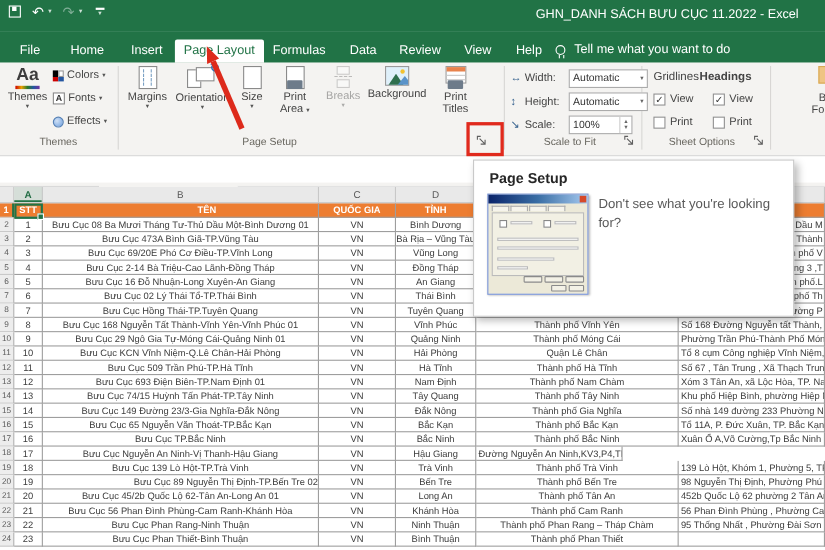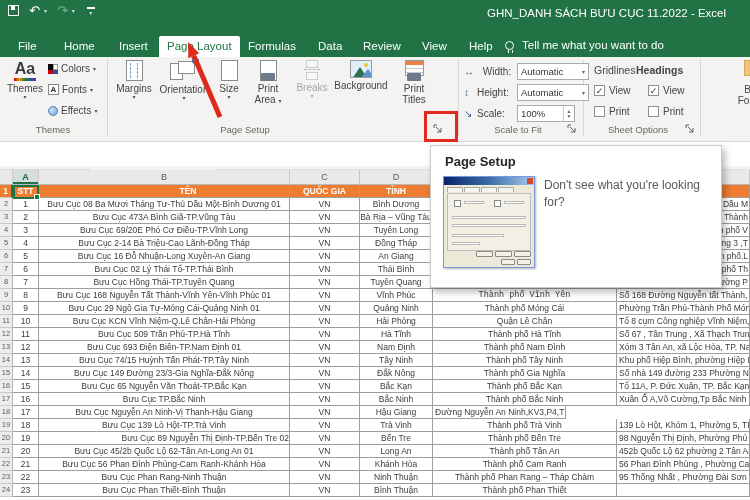--- a/index.html
+++ b/index.html
@@ -253,21 +253,21 @@
     <div class="grp-label" style="left:200px; width:90px;">Page Setup</div>
     <div class="launcher" style="left:432px; top:64px;">
       <svg width="12" height="12">
           <path d="M2 5 V2 H5" stroke="#5f5f5f" fill="none"></path>
           <path d="M4 4 L9 9 M9 5 V9 H5" stroke="#5f5f5f" fill="none"></path>
         </svg>
     </div>
 
     <div class="fitrow" style="left:464px; top:6px;">
       <span class="fit-ic">↔</span>
-      <span style="width:40px;text-align:center;">Width:</span>
+      <span style="width:40px;">Width:</span>
       <span class="ddl" style="width:72px;">
           <span>Automatic</span>
           <span class="caret">▾</span>
         </span>
     </div>
     <div class="fitrow" style="left:464px; top:27px;">
       <span class="fit-ic">↕</span>
       <span style="width:40px;">Height:</span>
       <span class="ddl" style="width:72px;">
           <span>Automatic</span>
@@ -373,21 +373,21 @@
           <div class="gc" style="width: 70px;">VN</div>
           <div class="gc" style="width: 73px;">Bà Rịa – Vũng Tàu</div>
           <div class="gc" style="width: 184px;"></div>
           <div class="gc frag" style="width: 133px;">ất, Thành</div>
         </div>
         <div class="gr">
           <div class="gc rowh" style="width: 13px;">4</div>
           <div class="gc" style="width: 26px;">3</div>
           <div class="gc" style="width: 251px;">Bưu Cục 69/20E Phó Cơ Điều-TP.Vĩnh Long</div>
           <div class="gc" style="width: 70px;">VN</div>
-          <div class="gc" style="width: 73px;">Tuyên Long</div>
+          <div class="gc" style="width: 73px;">Vũng Long</div>
           <div class="gc" style="width: 184px;"></div>
           <div class="gc frag" style="width: 133px;">ành phố V</div>
         </div>
         <div class="gr">
           <div class="gc rowh" style="width: 13px;">5</div>
           <div class="gc" style="width: 26px;">4</div>
           <div class="gc" style="width: 251px;">Bưu Cục 2-14 Bà Triệu-Cao Lãnh-Đồng Tháp</div>
           <div class="gc" style="width: 70px;">VN</div>
           <div class="gc" style="width: 73px;">Đồng Tháp</div>
           <div class="gc" style="width: 184px;"></div>
@@ -419,21 +419,21 @@
           <div class="gc" style="width: 73px;">Tuyên Quang</div>
           <div class="gc" style="width: 184px;">Thành phố Tuyên Quang</div>
           <div class="gc frag" style="width: 133px;">phường P</div>
         </div>
         <div class="gr">
           <div class="gc rowh" style="width: 13px;">9</div>
           <div class="gc" style="width: 26px;">8</div>
           <div class="gc" style="width: 251px;">Bưu Cục 168 Nguyễn Tất Thành-Vĩnh Yên-Vĩnh Phúc 01</div>
           <div class="gc" style="width: 70px;">VN</div>
           <div class="gc" style="width: 73px;">Vĩnh Phúc</div>
-          <div class="gc" style="width: 184px; font-family: Liberation Mono, monospace;">Thành phố Vĩnh Yên</div>
+          <div class="gc" style="width: 184px;">Thành phố Vĩnh Yên</div>
           <div class="gc left" style="width: 133px;">Số 168 Đường Nguyễn tất Thành, Khu Hành</div>
         </div>
         <div class="gr">
           <div class="gc rowh" style="width: 13px;">10</div>
           <div class="gc" style="width: 26px;">9</div>
           <div class="gc" style="width: 251px;">Bưu Cục 29 Ngô Gia Tự-Móng Cái-Quảng Ninh 01</div>
           <div class="gc" style="width: 70px;">VN</div>
           <div class="gc" style="width: 73px;">Quảng Ninh</div>
           <div class="gc" style="width: 184px;">Thành phố Móng Cái</div>
           <div class="gc left" style="width: 133px;">Phường Trần Phú-Thành Phố Móng Cái-Tỉn</div>
@@ -455,29 +455,29 @@
           <div class="gc" style="width: 73px;">Hà Tĩnh</div>
           <div class="gc" style="width: 184px;">Thành phố Hà Tĩnh</div>
           <div class="gc left" style="width: 133px;">Số 67 , Tân Trung , Xã Thạch Trung , Thành</div>
         </div>
         <div class="gr">
           <div class="gc rowh" style="width: 13px;">13</div>
           <div class="gc" style="width: 26px;">12</div>
           <div class="gc" style="width: 251px;">Bưu Cục 693 Điện Biên-TP.Nam Định 01</div>
           <div class="gc" style="width: 70px;">VN</div>
           <div class="gc" style="width: 73px;">Nam Định</div>
-          <div class="gc" style="width: 184px;">Thành phố Nam Đình</div>
+          <div class="gc" style="width: 184px;">Thành phố Nam Chàm</div>
           <div class="gc left" style="width: 133px;">Xóm 3 Tân An, xã Lộc Hòa, TP. Nam Định, T</div>
         </div>
         <div class="gr">
           <div class="gc rowh" style="width: 13px;">14</div>
           <div class="gc" style="width: 26px;">13</div>
           <div class="gc" style="width: 251px;">Bưu Cục 74/15 Huỳnh Tấn Phát-TP.Tây Ninh</div>
           <div class="gc" style="width: 70px;">VN</div>
-          <div class="gc" style="width: 73px;">Tây Ninh</div>
+          <div class="gc" style="width: 73px;">Tây Quang</div>
           <div class="gc" style="width: 184px;">Thành phố Tây Ninh</div>
           <div class="gc left" style="width: 133px;">Khu phố Hiệp Bình, phường Hiệp Ninh, TP.T</div>
         </div>
         <div class="gr">
           <div class="gc rowh" style="width: 13px;">15</div>
           <div class="gc" style="width: 26px;">14</div>
           <div class="gc" style="width: 251px;">Bưu Cục 149 Đường 23/3-Gia Nghĩa-Đắk Nông</div>
           <div class="gc" style="width: 70px;">VN</div>
           <div class="gc" style="width: 73px;">Đắk Nông</div>
           <div class="gc" style="width: 184px;">Thành phố Gia Nghĩa</div>

